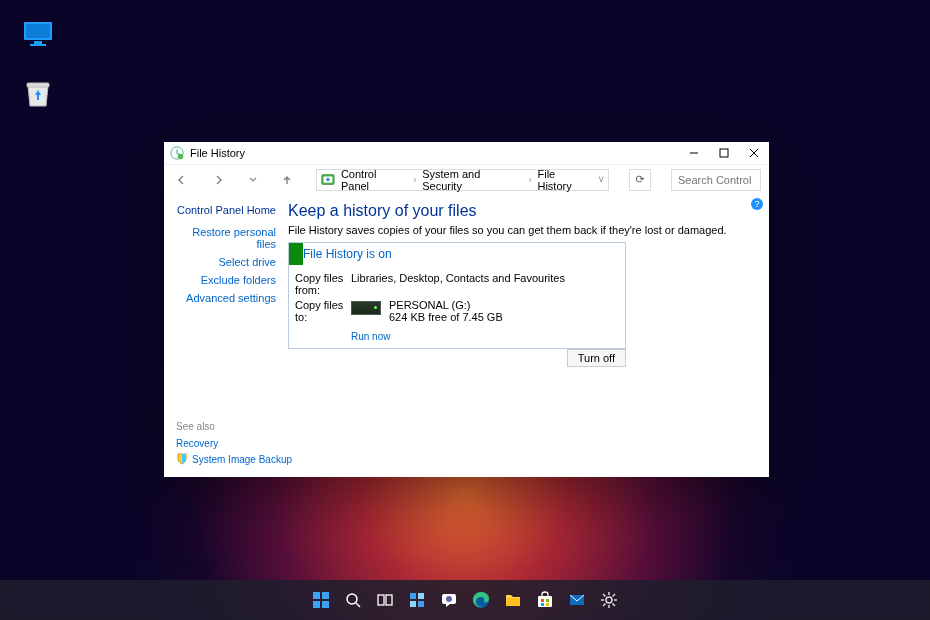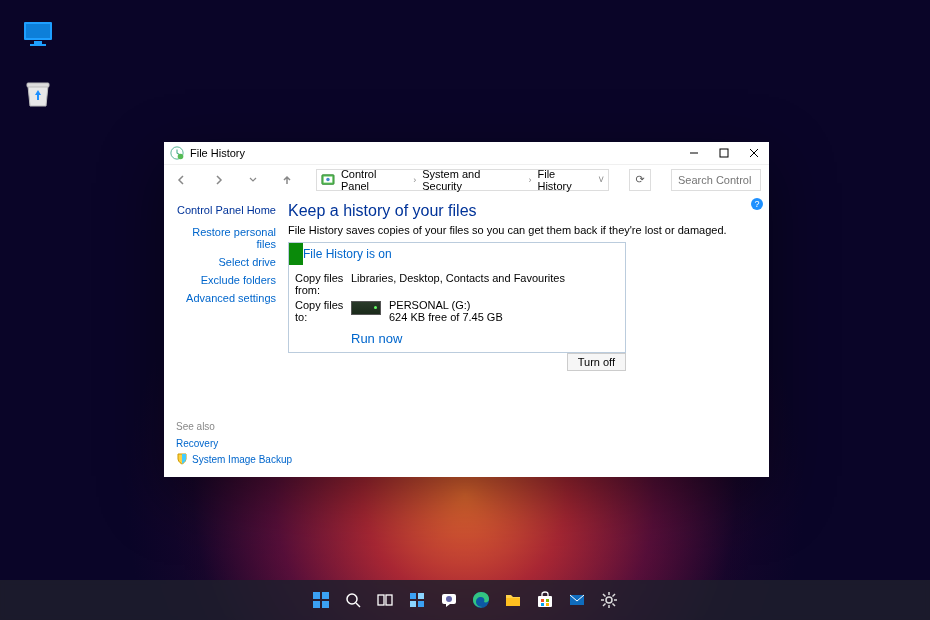--- a/index.html
+++ b/index.html
@@ -90,21 +90,21 @@
   .kv-row { display:flex; font-size:11px; padding: 1px 6px; align-items: flex-start; }
   .kv-row .k { width: 56px; color:#000; }
   .kv-row .v { color:#000; }
 
   #drive-row { display:flex; align-items:flex-start; padding: 2px 6px; font-size:11px; }
   #drive-row .k { width:56px; }
   #drive-icon { width:30px; height:14px; background:linear-gradient(180deg,#2a3a2a 0%, #1a2a1a 100%); border:1px solid #555; margin-right: 8px; margin-top:2px; position:relative; }
   #drive-icon::after { content:""; position:absolute; right:3px; top:4px; width:3px; height:3px; background:#6f6; border-radius:50%; }
   #drive-info { display:flex; flex-direction:column; }
 
-  #run-now { color:#0066cc; font-size:13px; cursor:pointer; padding: 6px 6px 0 62px; }
+  #run-now { color:#0066cc; font-size:10px; cursor:pointer; padding: 6px 6px 0 62px; }
 
   #turnoff-row { width:338px; display:flex; justify-content:flex-end; }
   #turnoff-btn {
     border:1px solid #ccc; background:#f6f6f6; padding: 2px 10px; font-size:11px; cursor:pointer;
   }
 
   #help-badge {
     position:absolute; top: 4px; right: 6px;
     width:12px; height:12px; border-radius:50%; background:#1e90ff; color:#fff; font-size:9px; display:flex; align-items:center; justify-content:center; cursor:pointer;
   }

